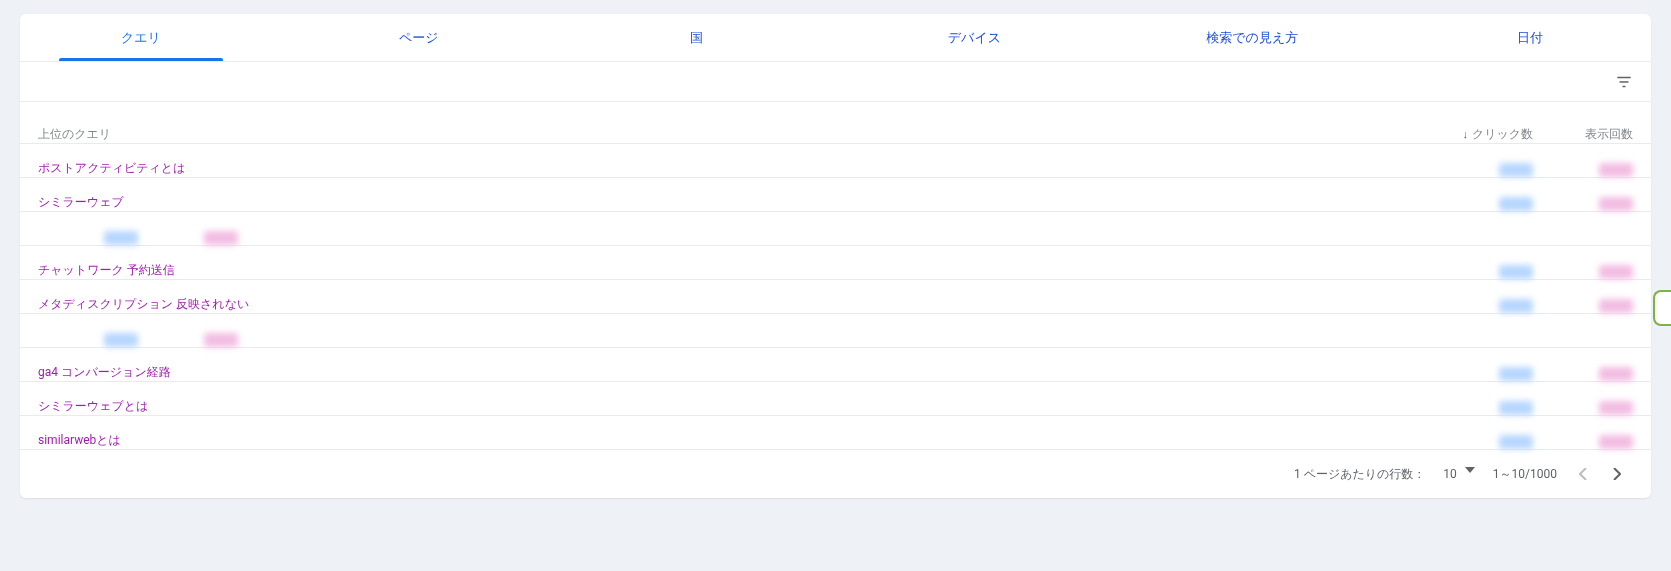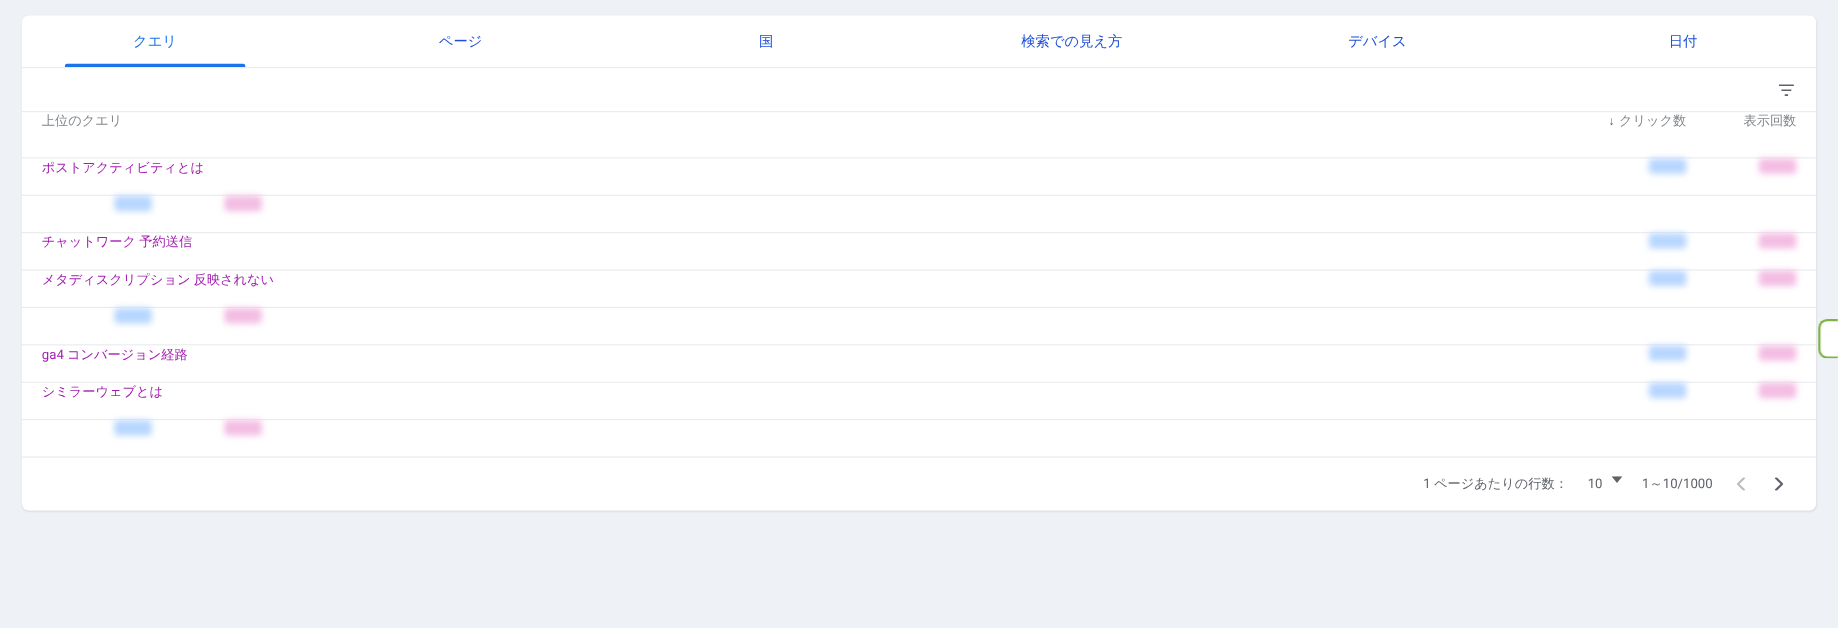--- a/index.html
+++ b/index.html
@@ -52,21 +52,21 @@
     height: 40px;
     padding-right: 18px;
     border-bottom: 1px solid #e8eaed;
   }
   .filter-icon {
     color: #5f6368;
     cursor: pointer;
   }
   .table-header, .table-row {
     display: flex;
-    align-items: flex-start;
+    align-items: flex-end;
     border-bottom: 1px solid #e8eaed;
     padding: 0 18px;
   }
   .table-header {
     height: 42px;
     color: #80868b;
     font-size: 12px;
   }
   .table-row {
     height: 34px;
@@ -138,24 +138,24 @@
     <div class="tab active">
         <span>クエリ</span>
       </div>
     <div class="tab">
         <span>ページ</span>
       </div>
     <div class="tab">
         <span>国</span>
       </div>
     <div class="tab">
+        <span>デバイス</span>
+      </div>
+    <div class="tab">
         <span>検索での見え方</span>
-      </div>
-    <div class="tab">
-        <span>デバイス</span>
       </div>
     <div class="tab">
         <span>日付</span>
       </div>
   </div>
 
   <div class="filter-bar">
     <span class="filter-icon">
       <svg width="18" height="18" viewBox="0 0 24 24" fill="#5f6368">
           <path d="M3 5h18v2H3V5zm3 6h12v2H6v-2zm4 6h4v2h-4v-2z"></path>
@@ -178,20 +178,29 @@
       <div class="table-row">
         <div class="col-query"><span>ポストアクティビティとは</span></div>
         <div class="col-clicks">
           <span class="blur-blue"></span>
         </div>
         <div class="col-imps">
           <span class="blur-pink"></span>
         </div>
       </div>
       <div class="table-row">
+        <div class="col-query"><span>シミラーウェブ</span></div>
+        <div class="col-clicks">
+          <span class="blur-blue"></span>
+        </div>
+        <div class="col-imps">
+          <span class="blur-pink"></span>
+        </div>
+      </div>
+      <div class="table-row">
         <div class="col-clicks">
           <span class="blur-blue"></span>
         </div>
         <div class="col-imps">
           <span class="blur-pink"></span>
         </div>
       </div>
       <div class="table-row">
         <div class="col-query"><span>チャットワーク 予約送信</span></div>
         <div class="col-clicks">
@@ -230,20 +239,21 @@
       <div class="table-row">
         <div class="col-query"><span>シミラーウェブとは</span></div>
         <div class="col-clicks">
           <span class="blur-blue"></span>
         </div>
         <div class="col-imps">
           <span class="blur-pink"></span>
         </div>
       </div>
       <div class="table-row">
+        <div class="col-query"><span>similarwebとは</span></div>
         <div class="col-clicks">
           <span class="blur-blue"></span>
         </div>
         <div class="col-imps">
           <span class="blur-pink"></span>
         </div>
       </div>
     </div>
 
   <div class="footer">

